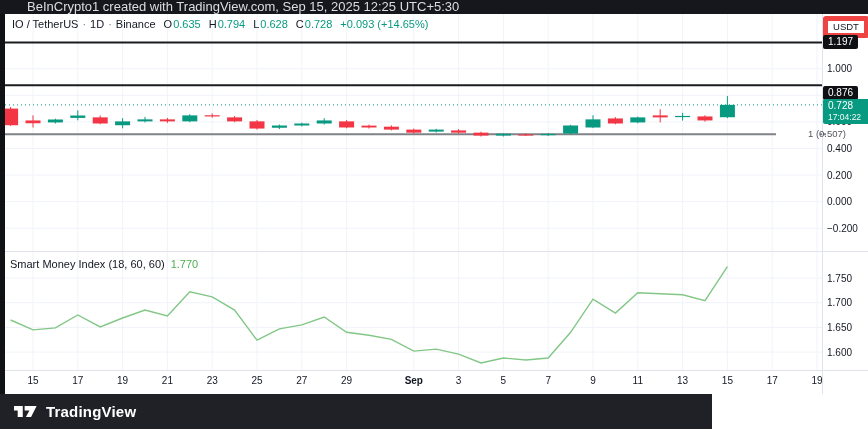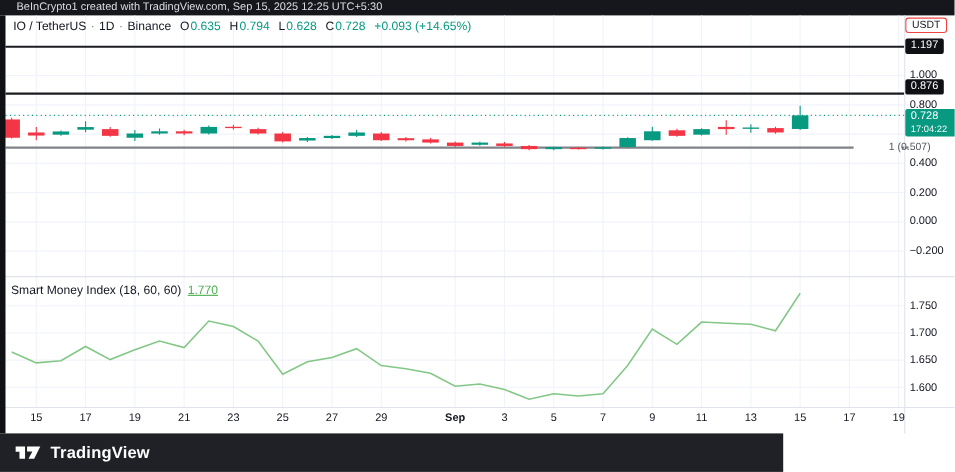--- a/index.html
+++ b/index.html
@@ -1,27 +1,27 @@
 <!DOCTYPE html>
 <html><head>
 <meta charset="utf-8">
 <style>
   html,body{margin:0;padding:0;background:#ffffff;font-family:"Liberation Sans","DejaVu Sans",sans-serif;}
   #app{position:relative;width:868px;height:429px;background:#ffffff;overflow:hidden;}
   .abs{position:absolute;}
   #topbar{left:0;top:0;width:868px;height:14px;background:#15171c;color:#dcdde2;
-          font-size:10px;line-height:14px;padding-left:15px;box-sizing:border-box;white-space:nowrap;}
+          font-size:13px;line-height:14px;padding-left:27px;box-sizing:border-box;white-space:nowrap;}
   #chart-canvas{left:0;top:0;width:868px;height:429px;}
   #left-strip{left:0;top:14px;width:5px;height:380px;background:#101114;}
   #legend{left:12px;top:18px;font-size:11px;color:#131722;white-space:nowrap;}
   #legend .sep{color:#787b86;margin:0 4px;}
   #legend .k{margin-left:8px;color:#131722;}
   #legend .v{color:#089981;margin-left:1px;}
   #legend .chg{color:#089981;margin-left:8px;text-align:center;}
-  #currency-pill{left:823px;top:16px;width:36px;height:12px;background:#fff;border:1px solid #ef4444;
+  #currency-pill{left:823px;top:16px;width:36px;height:12px;background:#fff;border:5px solid #ef4444;
           border-radius:3px;font-size:9.5px;color:#131722;text-align:center;line-height:12px;}
   .ps-tick{left:827px;font-size:10px;color:#131722;line-height:13px;}
   .ps-badge{left:823px;background:#0f1013;color:#ffffff;font-size:10px;line-height:12px;
             padding:1px 5px;border-radius:2px;}
   #last-badge{left:823px;color:#ffffff;font-size:10px;line-height:10px;padding:2px 5px 2px 5px;
             border-radius:2px;width:40px;}
   #last-badge .cd{display:block;font-size:8.5px;opacity:.95;margin-top:1px;}
   #level-label{left:779px;top:128px;font-size:9.5px;color:#55565c;white-space:nowrap;}
   #ind-title{left:10px;top:258px;font-size:11px;color:#131722;white-space:nowrap;}
   #ind-title .v{margin-left:6px;}
@@ -165,32 +165,32 @@
 
   <div id="price-scale">
       <div class="abs ps-tick" style="top: 62.2px;">1.000</div>
       <div class="abs ps-tick" style="top: 88.8px;">0.800</div>
       <div class="abs ps-tick" style="top: 115.4px;">0.600</div>
       <div class="abs ps-tick" style="top: 142px;">0.400</div>
       <div class="abs ps-tick" style="top: 168.6px;">0.200</div>
       <div class="abs ps-tick" style="top: 195.2px;">0.000</div>
       <div class="abs ps-tick" style="top: 221.8px;">−0.200</div>
       <div class="abs ps-badge" style="top: 35.499px; background: rgb(15, 16, 19);">1.197</div>
-      <div class="abs ps-badge" style="top: 72px; background: rgb(15, 16, 19);">0.876</div>
+      <div class="abs ps-badge" style="top: 86px; background: rgb(15, 16, 19);">0.876</div>
     </div>
 
   <div class="abs" id="last-badge" style="top: 98.876px; background: rgb(8, 153, 129);">
     <span>0.728</span>
     <span class="cd">17:04:22</span>
   </div>
 
   <div class="abs" id="level-label" style="top: 128.269px; margin-left: 29px;">1 (0.507)</div>
 
   <div class="abs" id="ind-title">
-    <span>Smart Money Index (18, 60, 60)</span><span class="v" style="color: rgb(76, 175, 80); text-decoration: underline;">1.770</span>
+    <span>Smart Money Index (18, 60, 60)</span><span class="v" style="color: rgb(76, 175, 80);">1.770</span>
   </div>
 
   <div id="indicator-scale">
       <div class="abs ps-tick" style="top: 271.5px;">1.750</div>
       <div class="abs ps-tick" style="top: 296.2px;">1.700</div>
       <div class="abs ps-tick" style="top: 320.9px;">1.650</div>
       <div class="abs ps-tick" style="top: 345.6px;">1.600</div>
     </div>
 
   <div id="time-axis">

